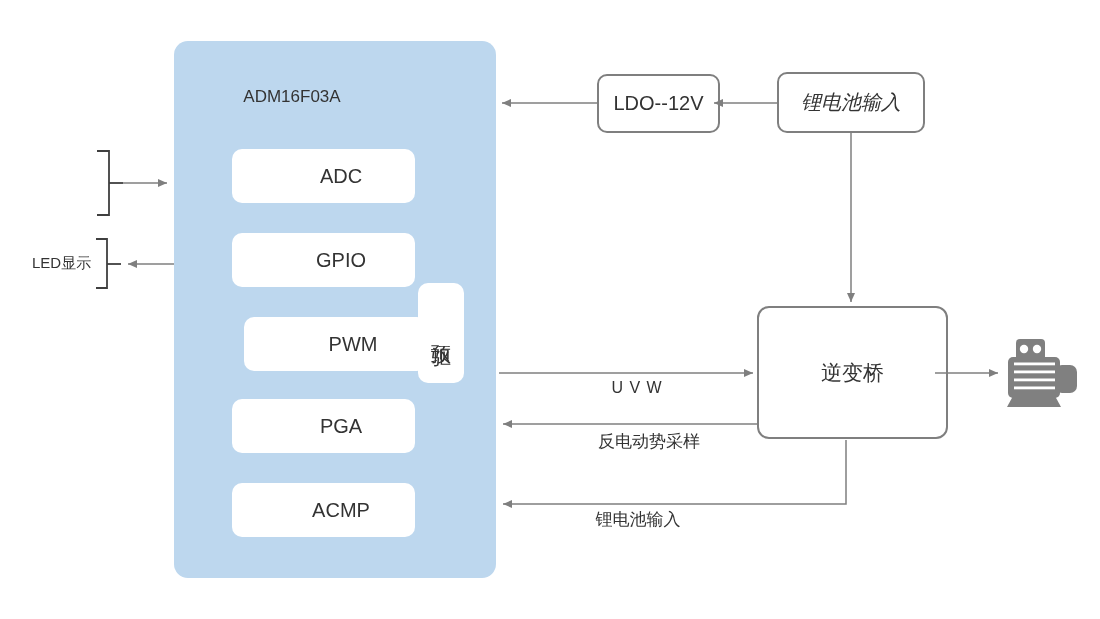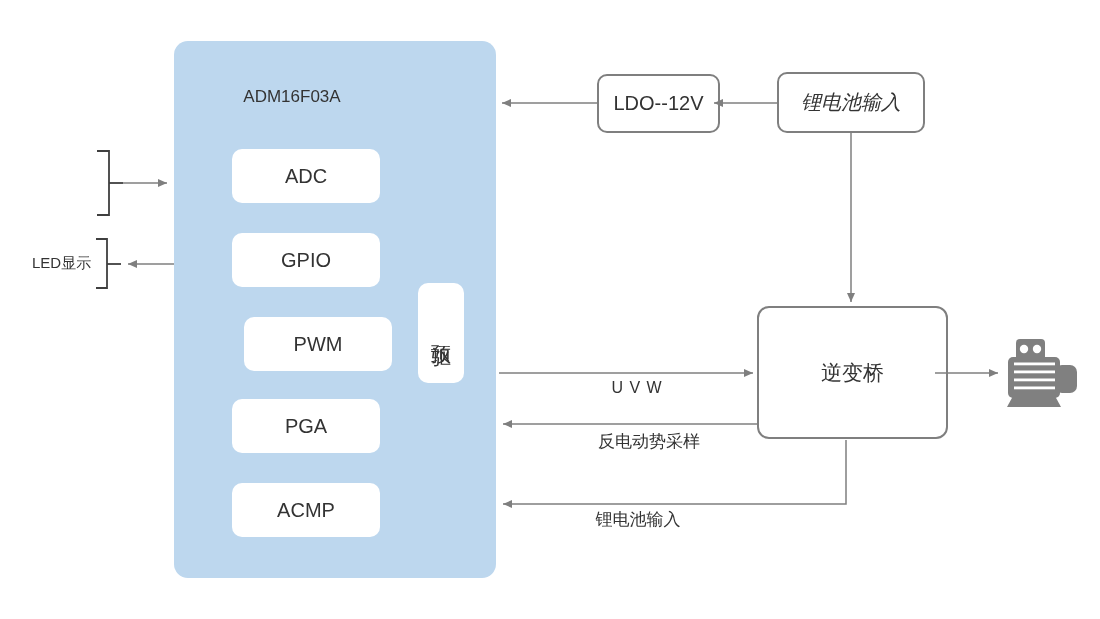--- a/index.html
+++ b/index.html
@@ -33,20 +33,21 @@
     color: #333333;
   }
   .chip-block {
     left: 232px;
     width: 148px; height: 54px;
     background: #ffffff;
     border-radius: 10px;
     display: flex; align-items: center; justify-content: center;
     font-size: 20px;
     color: #333333;
+    padding-left: 35px;
   }
   .predriver {
     left: 418px; top: 283px;
     width: 46px; height: 100px;
     background: #ffffff;
     border-radius: 10px;
     display: flex; align-items: center; justify-content: center;
     text-align: center;
     font-size: 20px;
     line-height: 31px;

